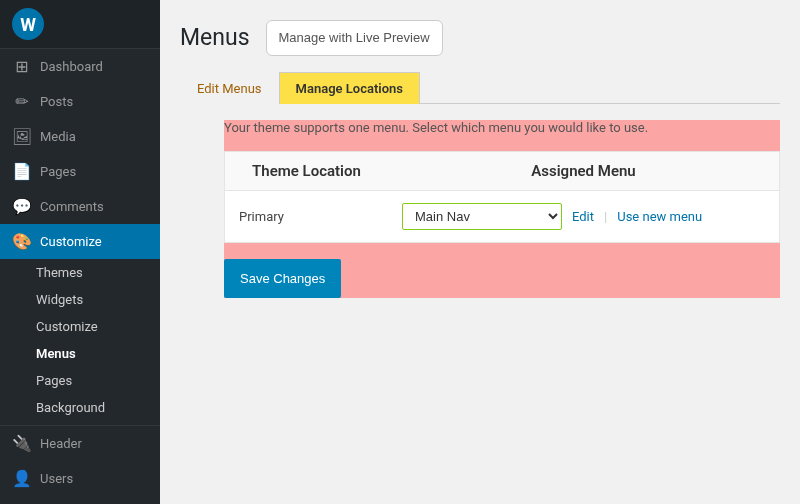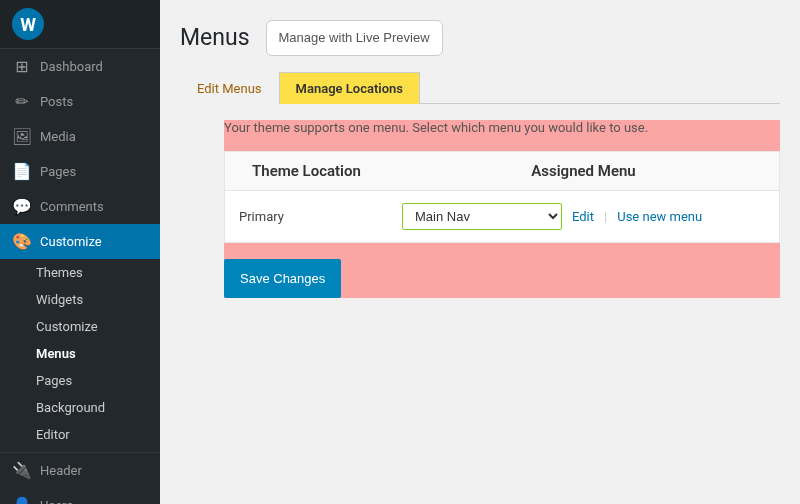--- a/index.html
+++ b/index.html
@@ -221,21 +221,20 @@
   <div class="sidebar-nav-item active">
     <span class="nav-icon">🎨</span>
     <span class="nav-label">Customize</span>
   </div>
   <div class="sidebar-sub-item">Themes</div>
   <div class="sidebar-sub-item">Widgets</div>
   <div class="sidebar-sub-item">Customize</div>
   <div class="sidebar-sub-item active">Menus</div>
   <div class="sidebar-sub-item">Pages</div>
   <div class="sidebar-sub-item">Background</div>
-  <div class="sidebar-sub-item">Editor</div>
 
   <div class="sidebar-section"></div>
   <div class="sidebar-nav-item">
     <span class="nav-icon">🔌</span>
     <span class="nav-label">Header</span>
   </div>
   <div class="sidebar-nav-item">
     <span class="nav-icon">👤</span>
     <span class="nav-label">Users</span>
   </div>

